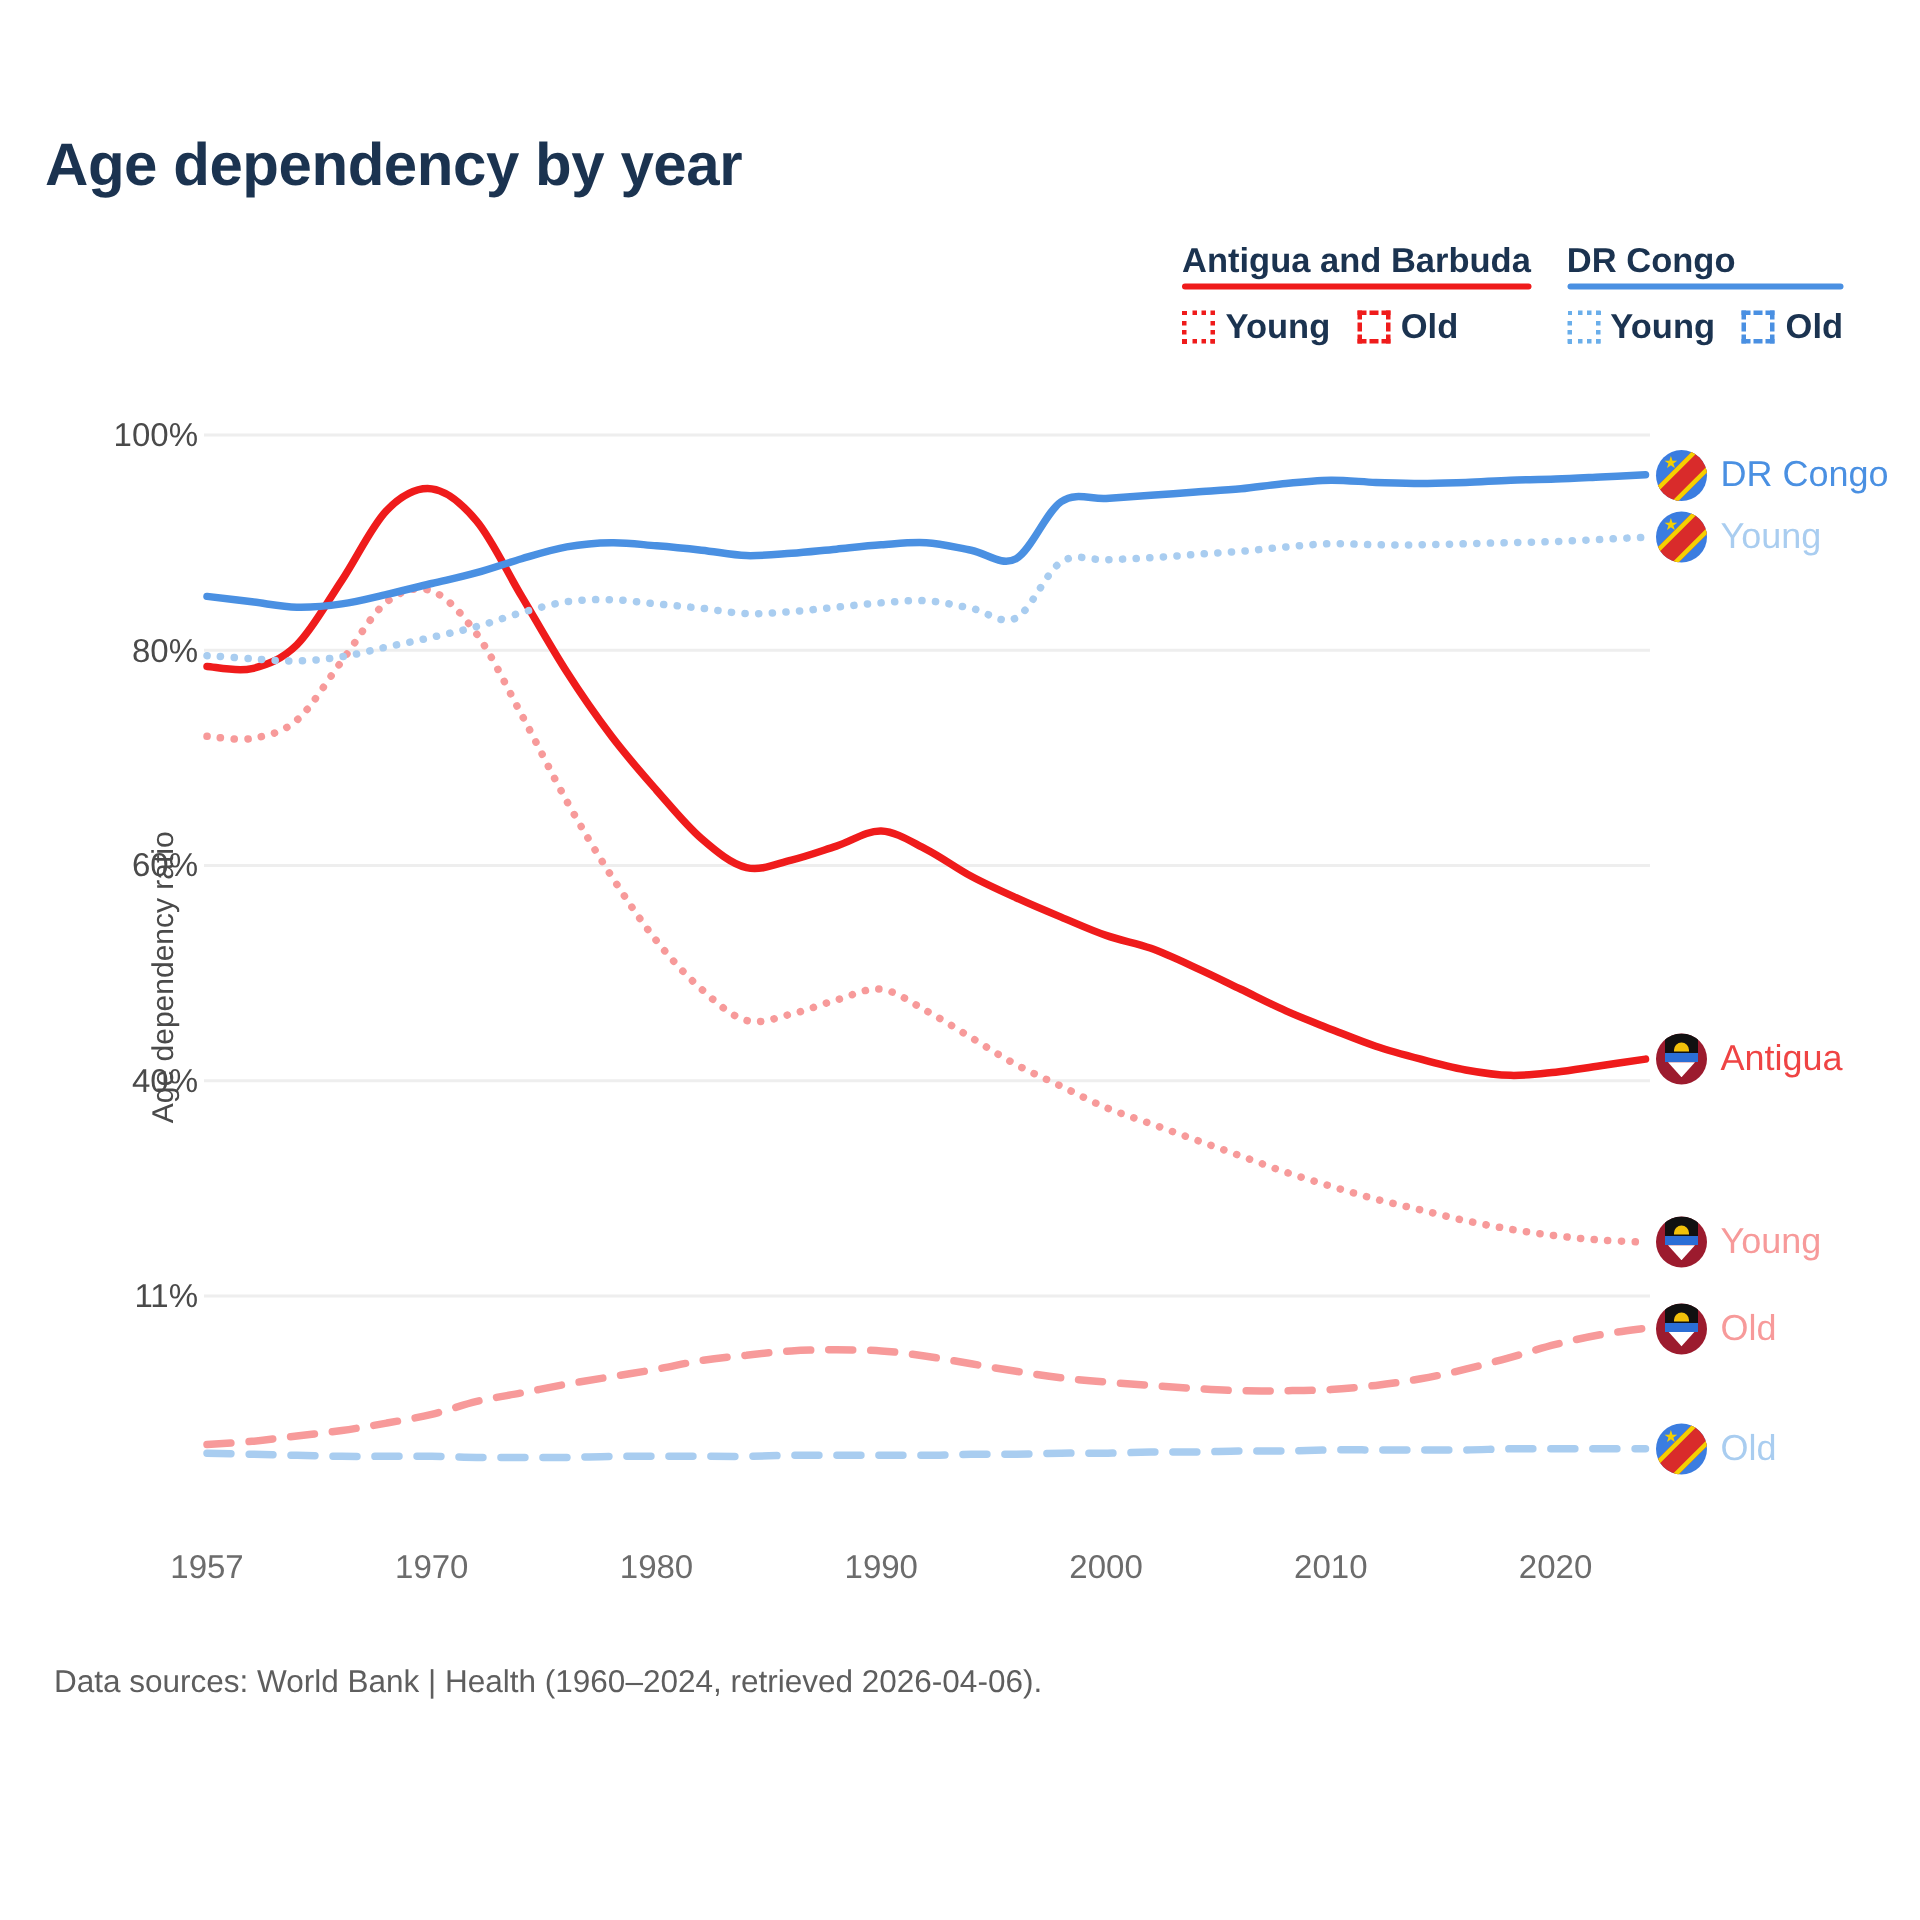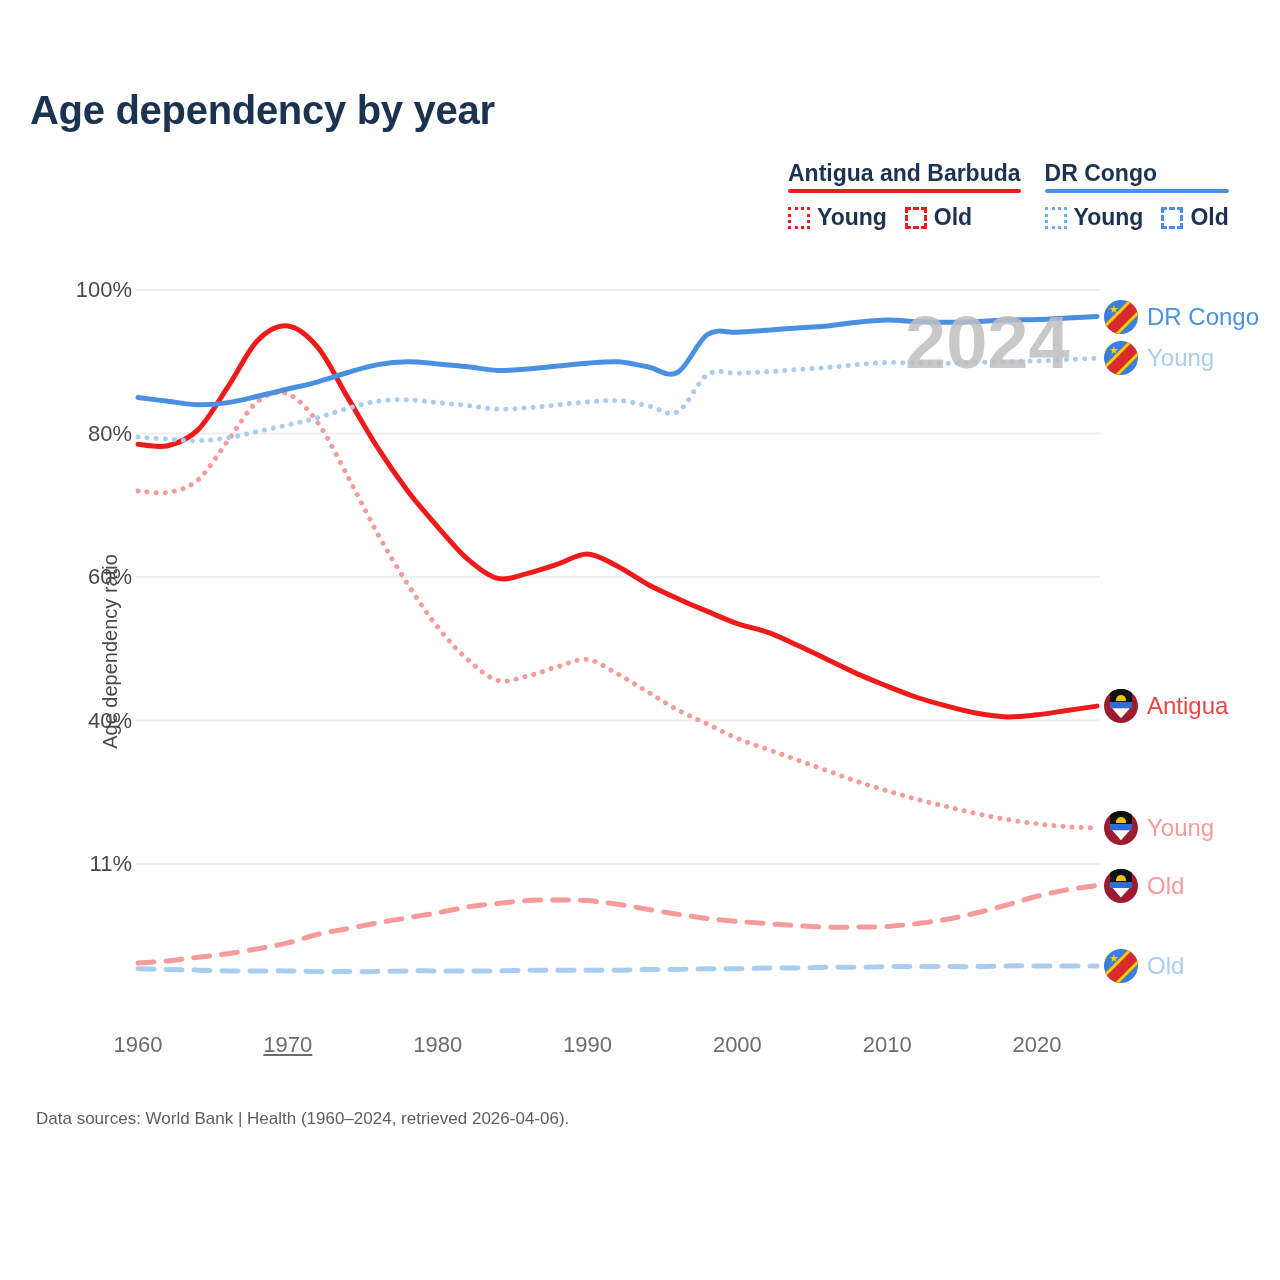--- a/index.html
+++ b/index.html
@@ -187,21 +187,21 @@
     left: 8px; right: 8px; top: 19px; height: 10px;
     background: #ffffff;
     clip-path: polygon(0 0, 100% 0, 50% 100%);
   }
 
   
   .footer {
     position: absolute;
     left: 36px;
     top: 1105px;
-    font-size: 17px;
+    font-size: 21px;
     color: #5e5e5e;
     line-height: 1.62;
   }
 </style>
 </head>
 <body>
 
 <div id="chart-root">
 
   <div class="title">Age dependency by year</div>
@@ -250,32 +250,31 @@
         <line x1="136" x2="1100" y1="864" y2="864" stroke="#eeeeee" stroke-width="2"></line>
         <path d="M138.0,444.3C143.0,444.5 158.0,448.1 168.0,445.7C178.0,443.3 187.9,439.7 197.9,429.9C207.9,420.1 217.9,401.8 227.9,386.9C237.9,371.9 247.9,350.4 257.9,340.2C267.9,330.1 277.9,324.7 287.8,325.9C297.8,327.1 307.8,335.4 317.8,347.4C327.8,359.4 337.8,380.9 347.8,397.6C357.8,414.4 367.8,432.3 377.8,447.9C387.7,463.4 397.7,477.7 407.7,490.9C417.7,504.1 427.7,515.4 437.7,526.8C447.7,538.1 457.7,550.5 467.7,559.1C477.6,567.7 487.6,576.0 497.6,578.4C507.6,580.8 517.6,575.8 527.6,573.4C537.6,571.0 547.6,567.3 557.6,564.1C567.6,560.9 577.5,553.7 587.5,554.0C597.5,554.4 607.5,561.2 617.5,566.2C627.5,571.3 637.5,578.8 647.5,584.2C657.5,589.6 667.4,594.0 677.4,598.5C687.4,603.1 697.4,607.3 707.4,611.4C717.4,615.6 727.4,620.2 737.4,623.6C747.4,627.1 757.4,628.7 767.3,632.2C777.3,635.8 787.3,640.6 797.3,645.2C807.3,649.7 817.3,654.7 827.3,659.5C837.3,664.3 847.3,669.4 857.3,673.9C867.2,678.3 877.2,682.1 887.2,686.1C897.2,690.0 907.2,694.2 917.2,697.5C927.2,700.9 937.2,703.5 947.2,706.1C957.1,708.8 967.1,711.5 977.1,713.3C987.1,715.1 997.1,716.7 1007.1,716.9C1017.1,717.2 1027.1,715.8 1037.1,714.8C1047.1,713.7 1057.0,711.9 1067.0,710.5C1077.0,709.0 1092.0,706.9 1097.0,706.1" fill="none" stroke="#ef1b1b" stroke-width="5" stroke-linecap="round" stroke-linejoin="round"></path>
         <path d="M138.0,490.9C143.0,491.1 158.0,494.1 168.0,492.3C178.0,490.5 187.9,488.7 197.9,480.1C207.9,471.5 217.9,453.8 227.9,440.7C237.9,427.5 247.9,409.0 257.9,401.2C267.9,393.4 277.9,390.5 287.8,394.0C297.8,397.6 307.8,409.0 317.8,422.7C327.8,436.5 337.8,458.0 347.8,476.6C357.8,495.1 367.8,516.0 377.8,534.0C387.7,551.9 397.7,568.6 407.7,584.2C417.7,599.7 427.7,614.7 437.7,627.2C447.7,639.8 457.7,650.7 467.7,659.5C477.6,668.4 487.6,677.6 497.6,680.3C507.6,683.1 517.6,678.3 527.6,676.0C537.6,673.7 547.6,669.4 557.6,666.7C567.6,663.9 577.5,658.3 587.5,659.5C597.5,660.7 607.5,668.5 617.5,673.9C627.5,679.2 637.5,685.8 647.5,691.8C657.5,697.8 667.4,704.4 677.4,709.7C687.4,715.1 697.4,719.3 707.4,724.1C717.4,728.9 727.4,734.3 737.4,738.4C747.4,742.6 757.4,745.6 767.3,749.2C777.3,752.8 787.3,756.4 797.3,760.0C807.3,763.5 817.3,767.1 827.3,770.7C837.3,774.3 847.3,778.1 857.3,781.5C867.2,784.8 877.2,787.8 887.2,790.8C897.2,793.8 907.2,796.8 917.2,799.4C927.2,802.1 937.2,804.2 947.2,806.6C957.1,809.0 967.1,811.6 977.1,813.8C987.1,815.9 997.1,817.8 1007.1,819.5C1017.1,821.2 1027.1,822.6 1037.1,823.8C1047.1,825.0 1057.0,826.0 1067.0,826.7C1077.0,827.4 1092.0,827.9 1097.0,828.1" fill="none" stroke="#f79a9a" stroke-width="5" stroke-linecap="round" stroke-linejoin="round" stroke-dasharray="0.1 9"></path>
         <path d="M138.0,963.0C143.0,962.7 158.0,961.8 168.0,960.9C178.0,959.9 187.9,958.5 197.9,957.3C207.9,956.1 217.9,955.1 227.9,953.7C237.9,952.3 247.9,950.5 257.9,948.7C267.9,946.9 277.9,945.3 287.8,942.9C297.8,940.5 307.8,936.7 317.8,934.3C327.8,931.9 337.8,930.5 347.8,928.6C357.8,926.7 367.8,924.6 377.8,922.8C387.7,921.0 397.7,919.5 407.7,917.8C417.7,916.1 427.7,914.6 437.7,912.8C447.7,911.0 457.7,908.6 467.7,907.0C477.6,905.5 487.6,904.5 497.6,903.5C507.6,902.4 517.6,901.2 527.6,900.6C537.6,900.0 547.6,899.9 557.6,899.9C567.6,899.9 577.5,899.9 587.5,900.6C597.5,901.3 607.5,902.7 617.5,904.2C627.5,905.6 637.5,907.5 647.5,909.2C657.5,910.9 667.4,912.7 677.4,914.2C687.4,915.8 697.4,917.3 707.4,918.5C717.4,919.7 727.4,920.6 737.4,921.4C747.4,922.2 757.4,922.8 767.3,923.6C777.3,924.3 787.3,925.1 797.3,925.7C807.3,926.3 817.3,926.9 827.3,927.1C837.3,927.4 847.3,927.3 857.3,927.1C867.2,927.0 877.2,927.0 887.2,926.4C897.2,925.8 907.2,924.7 917.2,923.6C927.2,922.4 937.2,921.0 947.2,919.2C957.1,917.5 967.1,915.2 977.1,912.8C987.1,910.4 997.1,907.6 1007.1,904.9C1017.1,902.1 1027.1,898.8 1037.1,896.3C1047.1,893.8 1057.0,891.6 1067.0,889.8C1077.0,888.0 1092.0,886.2 1097.0,885.5" fill="none" stroke="#f79a9a" stroke-width="5" stroke-linecap="round" stroke-linejoin="round" stroke-dasharray="16 12"></path>
         <path d="M138.0,397.6C143.0,398.2 158.0,400.0 168.0,401.2C178.0,402.4 187.9,404.6 197.9,404.8C207.9,405.0 217.9,404.1 227.9,402.6C237.9,401.2 247.9,398.5 257.9,396.2C267.9,393.9 277.9,391.4 287.8,389.0C297.8,386.6 307.8,384.6 317.8,381.8C327.8,379.1 337.8,375.4 347.8,372.5C357.8,369.6 367.8,366.4 377.8,364.6C387.7,362.8 397.7,361.9 407.7,361.8C417.7,361.6 427.7,363.1 437.7,363.9C447.7,364.7 457.7,365.7 467.7,366.8C477.6,367.8 487.6,370.0 497.6,370.4C507.6,370.7 517.6,369.6 527.6,368.9C537.6,368.2 547.6,367.0 557.6,366.1C567.6,365.1 577.5,363.9 587.5,363.2C597.5,362.5 607.5,361.2 617.5,361.8C627.5,362.3 637.5,365.0 647.5,366.8C657.5,368.6 667.4,377.9 677.4,372.5C687.4,367.1 697.4,341.2 707.4,334.5C717.4,327.8 727.4,333.1 737.4,332.3C747.4,331.6 757.4,330.9 767.3,330.2C777.3,329.5 787.3,328.7 797.3,328.0C807.3,327.3 817.3,326.8 827.3,325.9C837.3,324.9 847.3,323.2 857.3,322.3C867.2,321.3 877.2,320.3 887.2,320.1C897.2,320.0 907.2,321.2 917.2,321.6C927.2,321.9 937.2,322.3 947.2,322.3C957.1,322.3 967.1,321.9 977.1,321.6C987.1,321.2 997.1,320.5 1007.1,320.1C1017.1,319.8 1027.1,319.8 1037.1,319.4C1047.1,319.1 1057.0,318.5 1067.0,318.0C1077.0,317.5 1092.0,316.8 1097.0,316.5" fill="none" stroke="#4a90e2" stroke-width="5" stroke-linecap="round" stroke-linejoin="round"></path>
         <path d="M138.0,437.1C143.0,437.4 158.0,438.6 168.0,439.2C178.0,439.8 187.9,440.9 197.9,440.7C207.9,440.4 217.9,439.4 227.9,437.8C237.9,436.3 247.9,433.5 257.9,431.3C267.9,429.2 277.9,427.2 287.8,424.9C297.8,422.6 307.8,420.5 317.8,417.7C327.8,415.0 337.8,411.1 347.8,408.4C357.8,405.6 367.8,402.6 377.8,401.2C387.7,399.8 397.7,399.5 407.7,399.8C417.7,400.0 427.7,401.7 437.7,402.6C447.7,403.6 457.7,404.4 467.7,405.5C477.6,406.6 487.6,408.7 497.6,409.1C507.6,409.5 517.6,408.4 527.6,407.7C537.6,407.0 547.6,405.8 557.6,404.8C567.6,403.8 577.5,402.6 587.5,401.9C597.5,401.2 607.5,399.9 617.5,400.5C627.5,401.1 637.5,403.6 647.5,405.5C657.5,407.4 667.4,417.1 677.4,412.0C687.4,406.8 697.4,381.1 707.4,374.7C717.4,368.2 727.4,373.7 737.4,373.2C747.4,372.8 757.4,372.4 767.3,371.8C777.3,371.2 787.3,370.4 797.3,369.6C807.3,368.9 817.3,368.3 827.3,367.5C837.3,366.7 847.3,365.5 857.3,364.6C867.2,363.8 877.2,362.7 887.2,362.5C897.2,362.2 907.2,363.1 917.2,363.2C927.2,363.3 937.2,363.3 947.2,363.2C957.1,363.1 967.1,362.7 977.1,362.5C987.1,362.2 997.1,362.0 1007.1,361.8C1017.1,361.5 1027.1,361.4 1037.1,361.0C1047.1,360.7 1057.0,360.1 1067.0,359.6C1077.0,359.1 1092.0,358.4 1097.0,358.2" fill="none" stroke="#a9cdf0" stroke-width="5" stroke-linecap="round" stroke-linejoin="round" stroke-dasharray="0.1 9"></path>
         <path d="M138.0,968.8C143.0,968.9 158.0,969.2 168.0,969.5C178.0,969.7 187.9,970.0 197.9,970.2C207.9,970.4 217.9,970.8 227.9,970.9C237.9,971.0 247.9,970.9 257.9,970.9C267.9,970.9 277.9,970.8 287.8,970.9C297.8,971.0 307.8,971.5 317.8,971.6C327.8,971.7 337.8,971.6 347.8,971.6C357.8,971.6 367.8,971.7 377.8,971.6C387.7,971.5 397.7,971.0 407.7,970.9C417.7,970.8 427.7,970.9 437.7,970.9C447.7,970.9 457.7,970.9 467.7,970.9C477.6,970.9 487.6,971.0 497.6,970.9C507.6,970.8 517.6,970.3 527.6,970.2C537.6,970.1 547.6,970.2 557.6,970.2C567.6,970.2 577.5,970.2 587.5,970.2C597.5,970.2 607.5,970.3 617.5,970.2C627.5,970.1 637.5,969.6 647.5,969.5C657.5,969.4 667.4,969.6 677.4,969.5C687.4,969.4 697.4,968.9 707.4,968.8C717.4,968.6 727.4,968.9 737.4,968.8C747.4,968.6 757.4,968.2 767.3,968.0C777.3,967.9 787.3,968.2 797.3,968.0C807.3,967.9 817.3,967.4 827.3,967.3C837.3,967.2 847.3,967.4 857.3,967.3C867.2,967.2 877.2,966.7 887.2,966.6C897.2,966.5 907.2,966.6 917.2,966.6C927.2,966.6 937.2,966.6 947.2,966.6C957.1,966.6 967.1,966.7 977.1,966.6C987.1,966.5 997.1,966.0 1007.1,965.9C1017.1,965.8 1027.1,965.9 1037.1,965.9C1047.1,965.9 1057.0,965.9 1067.0,965.9C1077.0,965.9 1092.0,965.9 1097.0,965.9" fill="none" stroke="#a9cdf0" stroke-width="5" stroke-linecap="round" stroke-linejoin="round" stroke-dasharray="16 12"></path>
       </svg>
   </div>
 
-  <div class="watermark">2024</div>
 
   <div id="ytick-holder">
       <div class="ytick" style="top: 290px;">100%</div>
       <div class="ytick" style="top: 433.5px;">80%</div>
       <div class="ytick" style="top: 577px;">60%</div>
       <div class="ytick" style="top: 720.5px;">40%</div>
       <div class="ytick" style="top: 864px;">11%</div>
     </div>
   <div id="xtick-holder">
-      <div class="xtick" style="left: 88px;">1960</div>
-      <div class="xtick" style="left: 237.844px; text-decoration: underline;">1970</div>
+      <div class="xtick" style="left: 88px;">1957</div>
+      <div class="xtick" style="left: 237.844px;">1970</div>
       <div class="xtick" style="left: 387.688px;">1980</div>
       <div class="xtick" style="left: 537.531px;">1990</div>
       <div class="xtick" style="left: 687.375px;">2000</div>
       <div class="xtick" style="left: 837.219px;">2010</div>
       <div class="xtick" style="left: 987.062px;">2020</div>
     </div>
   <div id="endlabel-holder">
       <div class="end-label" style="left: 1104px; top: 299.548px;">
         <span class="flag cd">
           <span class="star">★</span>

